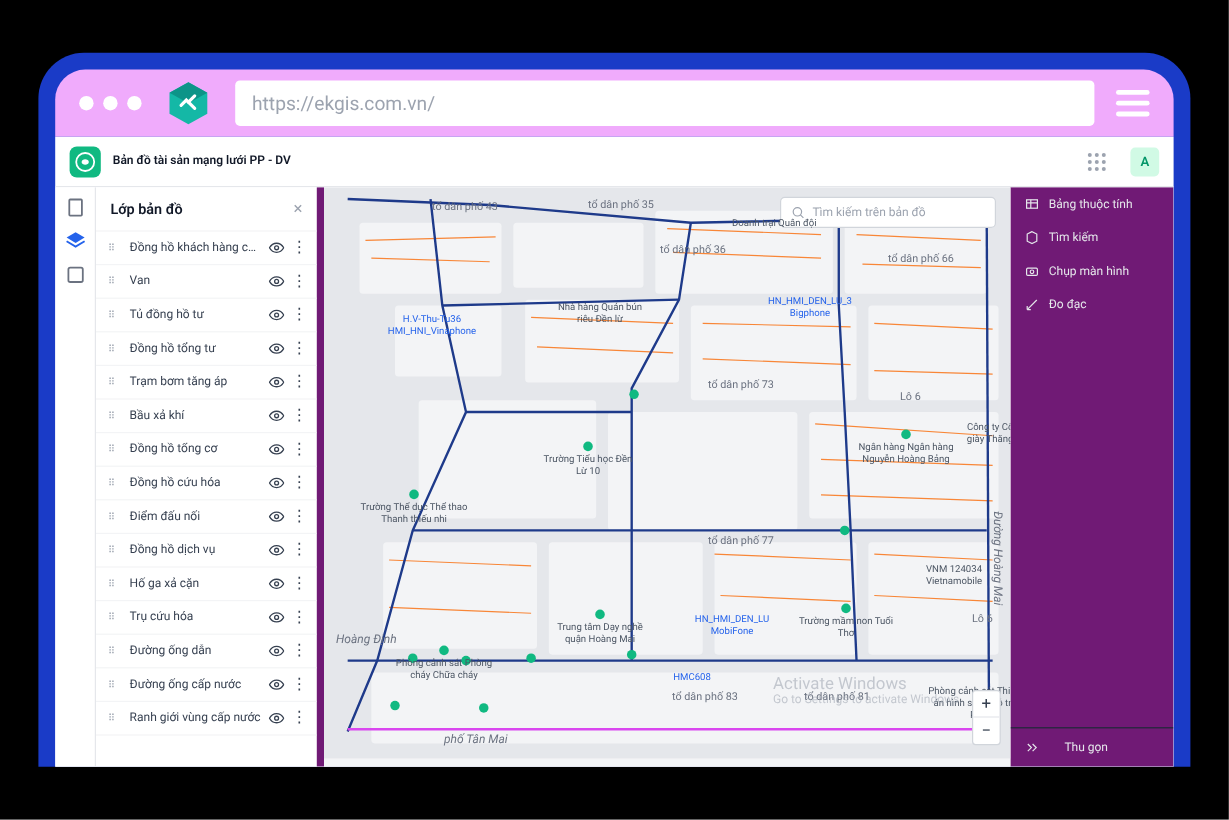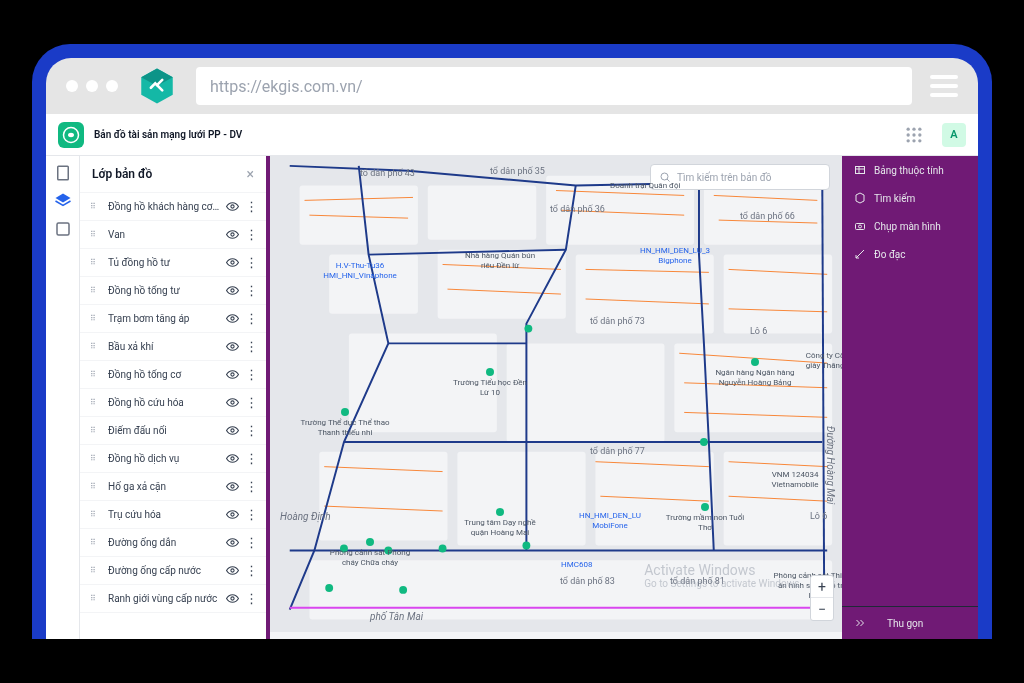--- a/index.html
+++ b/index.html
@@ -1,38 +1,38 @@
 <!DOCTYPE html>
 <html><head>
 <meta charset="utf-8">
 <style>
 * { box-sizing: border-box; margin: 0; padding: 0; font-family: -apple-system, BlinkMacSystemFont, "Segoe UI", Roboto, Arial, sans-serif; }
 body { background: #000; display: flex; align-items: center; justify-content: center; width: 1024px; height: 683px; }
 .device-frame { width: 960px; height: 595px; background: #1a3bc7; border-radius: 38px 38px 0 0; padding: 14px 14px 0 14px; position: relative; }
-.browser-chrome { height: 56px; background: #e5e5e5; border-radius: 25px 25px 0 0; display: flex; align-items: center; padding: 0 20px; gap: 18px; }
+.browser-chrome { height: 56px; background: #f0abfc; border-radius: 25px 25px 0 0; display: flex; align-items: center; padding: 0 20px; gap: 18px; }
 .chrome-dots { display: flex; gap: 8px; }
 .chrome-dot { width: 12px; height: 12px; border-radius: 50%; background: #fff; }
 .chrome-logo { width: 42px; height: 42px; position: relative; }
 .chrome-logo svg { width: 100%; height: 100%; }
 .url-bar { flex: 1; height: 38px; background: #fff; border-radius: 4px; display: flex; align-items: center; padding: 0 14px; color: #9ca3af; font-size: 16px; }
 .chrome-menu { display: flex; flex-direction: column; gap: 5px; cursor: pointer; }
 .menu-line { width: 28px; height: 4px; background: #fff; border-radius: 2px; }
 .app-window { background: #fff; height: 525px; display: flex; flex-direction: column; border-radius: 0 0 0 0; overflow: hidden; }
 .app-header { height: 42px; display: flex; align-items: center; padding: 0 12px; border-bottom: 1px solid #e5e7eb; gap: 10px; }
 .app-logo { width: 26px; height: 26px; background: #10b981; border-radius: 6px; display: flex; align-items: center; justify-content: center; }
 .app-logo svg { width: 18px; height: 18px; }
 .app-title { font-size: 10px; font-weight: 600; color: #111827; }
 .header-spacer { flex: 1; }
 .grid-icon { width: 20px; height: 20px; color: #9ca3af; cursor: pointer; }
 .user-badge { width: 24px; height: 24px; background: #d1fae5; border-radius: 4px; display: flex; align-items: center; justify-content: center; font-size: 11px; color: #059669; font-weight: 600; margin-left: 8px; }
 .app-body { flex: 1; display: flex; overflow: hidden; }
 .left-rail { width: 34px; background: #fff; border-right: 1px solid #e5e7eb; display: flex; flex-direction: column; align-items: center; padding-top: 8px; gap: 10px; }
 .rail-icon { width: 18px; height: 18px; color: #6b7280; cursor: pointer; display: flex; align-items: center; justify-content: center; }
 .rail-icon.active { color: #2563eb; }
-.layers-panel { width: 190px; background: #fff; border-right: 4px solid #701a75; display: flex; flex-direction: column; overflow: hidden; }
+.layers-panel { width: 190px; background: #fff; border-right: 6px solid #701a75; display: flex; flex-direction: column; overflow: hidden; }
 .panel-header { padding: 10px 12px; display: flex; align-items: center; justify-content: space-between; border-bottom: 1px solid #f3f4f6; }
 .panel-title { font-size: 12px; font-weight: 600; color: #111827; }
 .panel-close { color: #9ca3af; cursor: pointer; font-size: 14px; }
 .layers-list { flex: 1; overflow-y: auto; }
 .layer-item { display: flex; align-items: center; padding: 7px 10px; border-bottom: 1px solid #f3f4f6; gap: 6px; font-size: 10px; color: #374151; }
 .layer-dots { color: #9ca3af; font-size: 8px; width: 12px; }
 .layer-name { flex: 1; overflow: hidden; text-overflow: ellipsis; white-space: nowrap; }
 .layer-eye { width: 13px; height: 13px; color: #374151; cursor: pointer; flex-shrink: 0; }
 .layer-dots-menu { width: 11px; color: #374151; cursor: pointer; font-size: 13px; line-height: 1; flex-shrink: 0; }
 .map-area { flex: 1; position: relative; background: #f3f4f6; overflow: hidden; }
@@ -405,21 +405,21 @@
         <div class="map-label-poi" style="top:250px; left:30px; width:90px;"><div class="poi-dot"></div><span>Trường Thể dục Thể thao Thanh thiếu nhi</span></div>
         <div class="map-label-poi" style="top:380px; left:55px; width:90px;"><div class="poi-dot"></div><span>Phòng cảnh sát Phòng cháy Chữa cháy</span></div>
         <div class="map-label-poi" style="top:415px; left:500px; width:95px;">Phòng cảnh sát Thi hành án hình sự ... Hỗ trợ tư pháp</div>
 
         <div class="map-label-poi" style="top:105px; left:50px; width:80px; color:#2563eb;">H.V-Thu-Tu36 HMI_HNI_Vinaphone</div>
         <div class="map-label-poi" style="top:90px; left:360px; width:90px; color:#2563eb;">HN_HMI_DEN_LU_3 Bigphone</div>
         <div class="map-label-poi" style="top:355px; left:300px; width:80px; color:#2563eb;">HN_HMI_DEN_LU MobiFone</div>
         <div class="map-label-poi" style="top:404px; left:280px; color:#2563eb;margin-left:11px;">HMC608</div>
 
         <div class="map-road" style="top:455px; left:100px;">phố Tân Mai</div>
-        <div class="map-road" style="top:355px; left:10px;">Hoàng Định</div>
+        <div class="map-road" style="top:372px; left:10px;">Hoàng Định</div>
         <div class="map-road" style="top:270px; right:6px; writing-mode:vertical-rl;">Đường Hoàng Mai</div>
 
         <div class="map-zoom">
           <div class="zoom-btn">+</div>
           <div class="zoom-btn">−</div>
         </div>
 
         <div class="watermark">
           <span>Activate Windows</span>
           <span class="watermark-sub">Go to Settings to activate Windows.</span>

